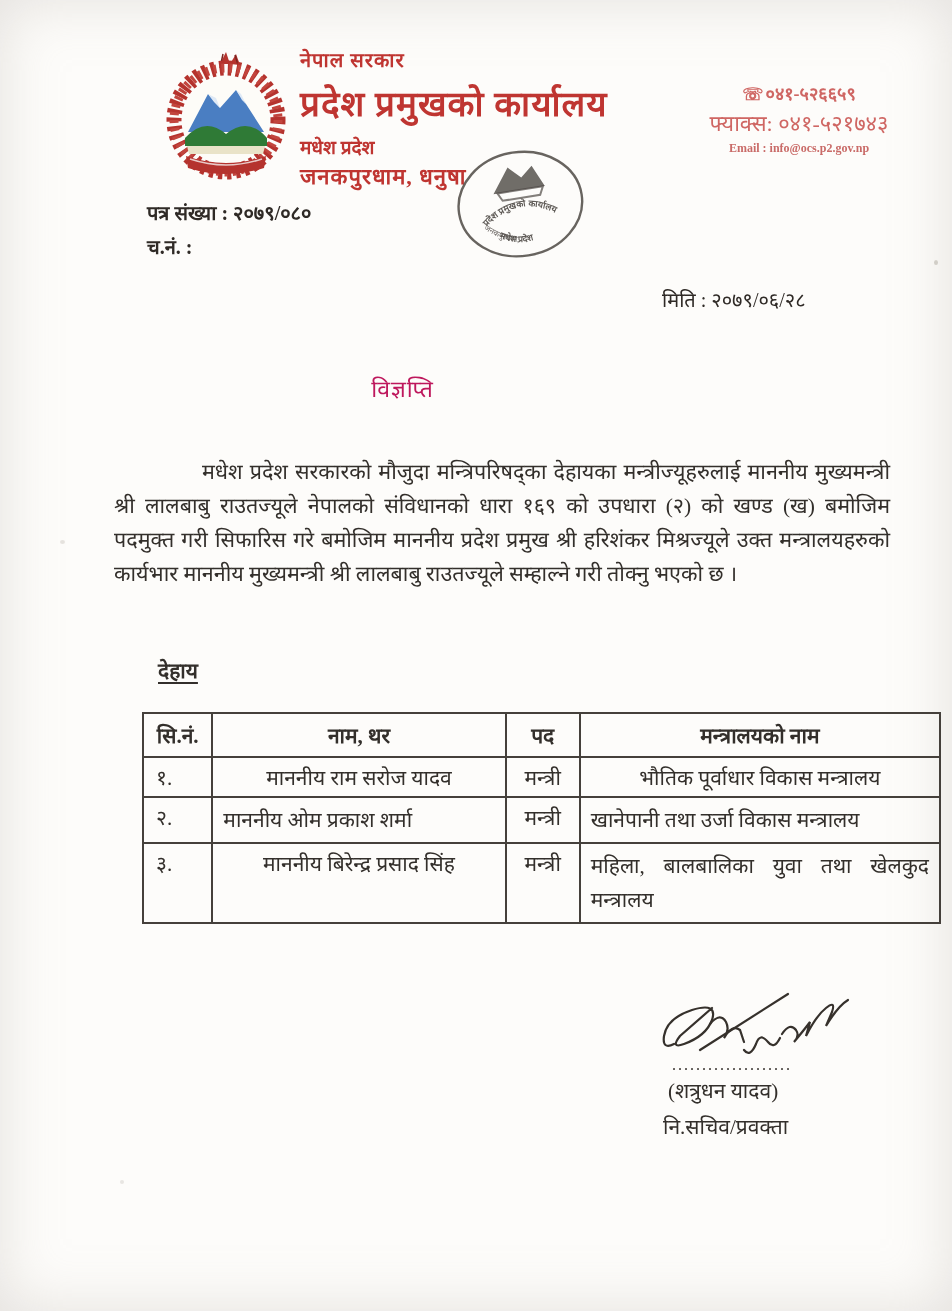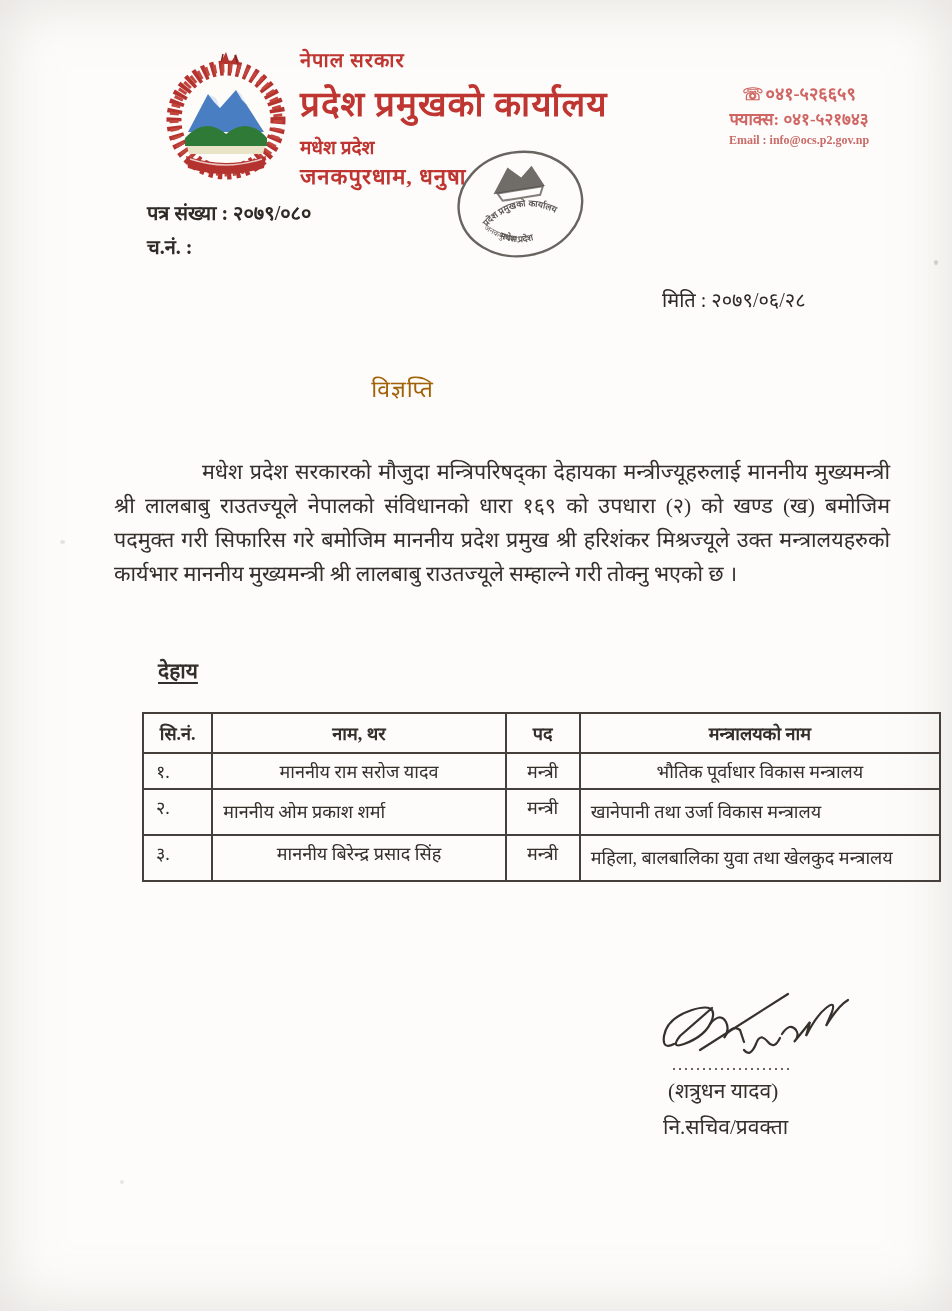--- a/index.html
+++ b/index.html
@@ -18,38 +18,38 @@
   .abs{position:absolute;}
   
   .hdr-center{left:300px;top:46px;width:430px;text-align:left;color:#bf3531;}
   .gov-line{font-size:20px;font-weight:bold;letter-spacing:1px;}
   .office-line{font-size:35px;font-weight:bold;margin-top:6px;letter-spacing:1px;}
   .province-line{font-size:19px;font-weight:bold;margin-top:8px;}
   .location-line{font-size:22px;font-weight:bold;margin-top:0;letter-spacing:1px;}
   .contact{left:686px;top:81px;width:226px;text-align:center;color:#cf6663;line-height:1.45;}
   .contact .phone{font-size:18px;font-weight:bold;}
   .contact .phone .ph-icon{font-size:17px;margin-right:2px;}
-  .contact .fax{font-size:17px;font-weight:bold;}
+  .contact .fax{font-size:22px;font-weight:normal;}
   .contact .email{font-size:12px;font-weight:bold;color:#c96b68;}
   
   .refblock{left:147px;top:196px;color:#2f2a26;font-size:20px;font-weight:bold;line-height:34px;}
   .dateline{left:662px;top:286px;color:#2f2a26;font-size:20px;}
   
-  .subject{left:0;top:372px;width:805px;text-align:center;font-size:23px;color:#a16207;letter-spacing:1px;}
+  .subject{left:0;top:372px;width:805px;text-align:center;font-size:23px;color:#be185d;letter-spacing:1px;}
   
   .bodypara{
     left:114px;top:455px;width:776px;
     font-size:21.5px;line-height:34px;color:#332f2b;
     text-align:justify;text-indent:88px;
   }
   .deha{left:158px;top:656px;font-size:21px;font-weight:bold;color:#332f2b;text-decoration:underline;text-underline-offset:4px;}
   
   .mintable{
     left:142px;top:712px;width:799px;
-    border-collapse:collapse;color:#332f2b;font-size:18px;
+    border-collapse:collapse;color:#332f2b;font-size:21px;
   }
   .mintable td,.mintable th{
     border:2px solid #45403b;padding:5px 10px;vertical-align:top;text-align:center;
   }
   .mintable th{font-weight:bold;text-align:center;padding:7px 6px;}
   .mintable td.sn{text-align:left;padding-left:12px;}
   .mintable td.jst{text-align:justify;text-align-last:left;line-height:34px;}
   
   .sig-svg{left:640px;top:972px;}
   .dotline{left:672px;top:1056px;width:148px;color:#3a3531;font-size:16px;letter-spacing:2px;overflow:hidden;white-space:nowrap;}

